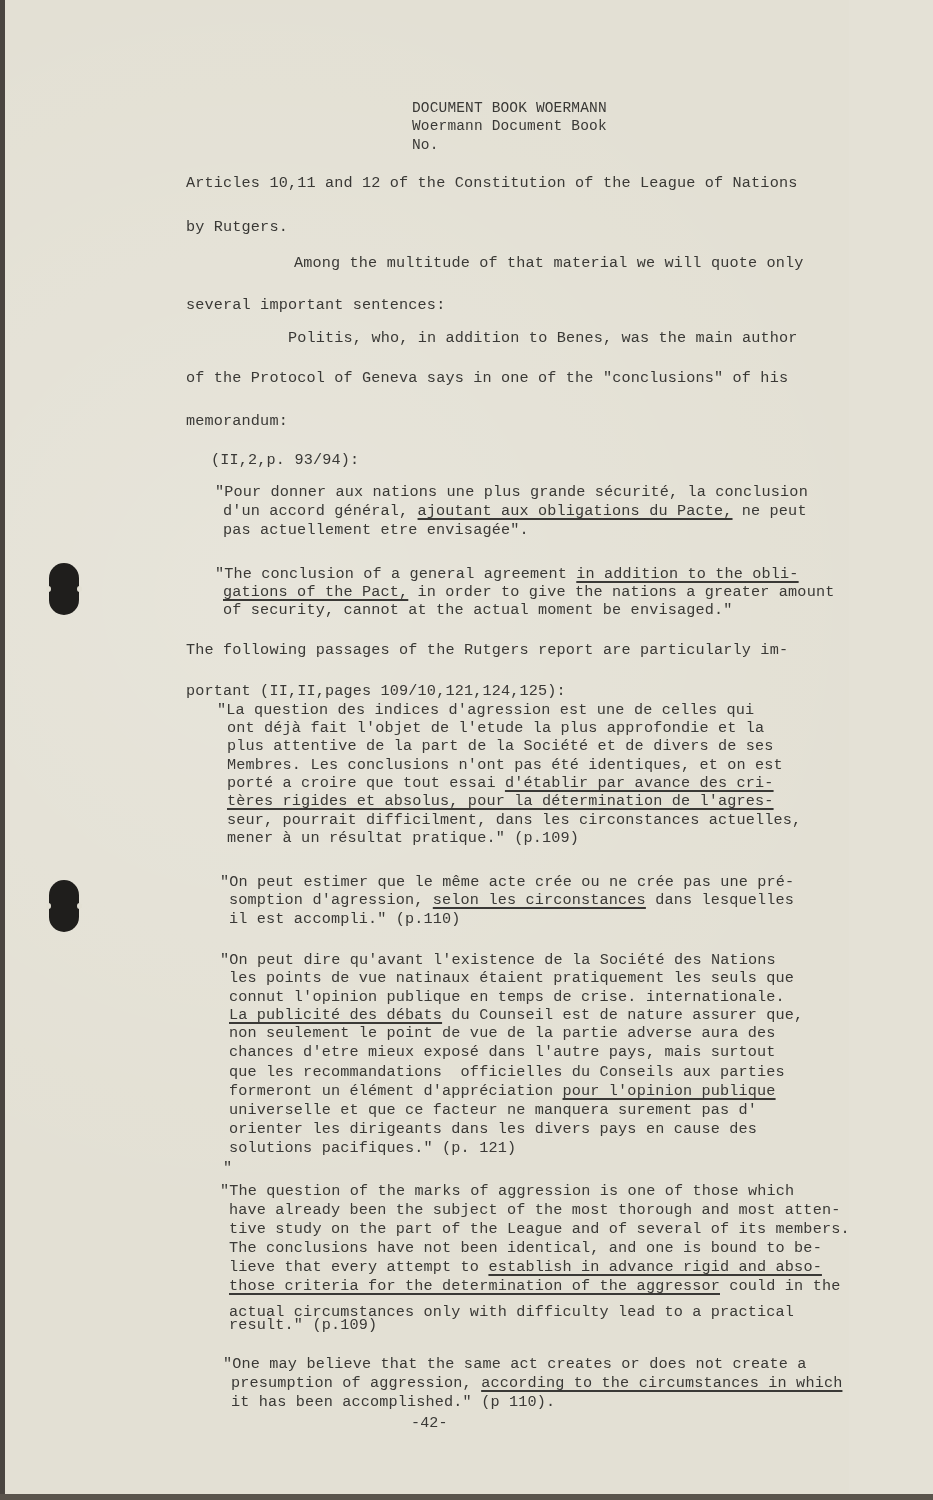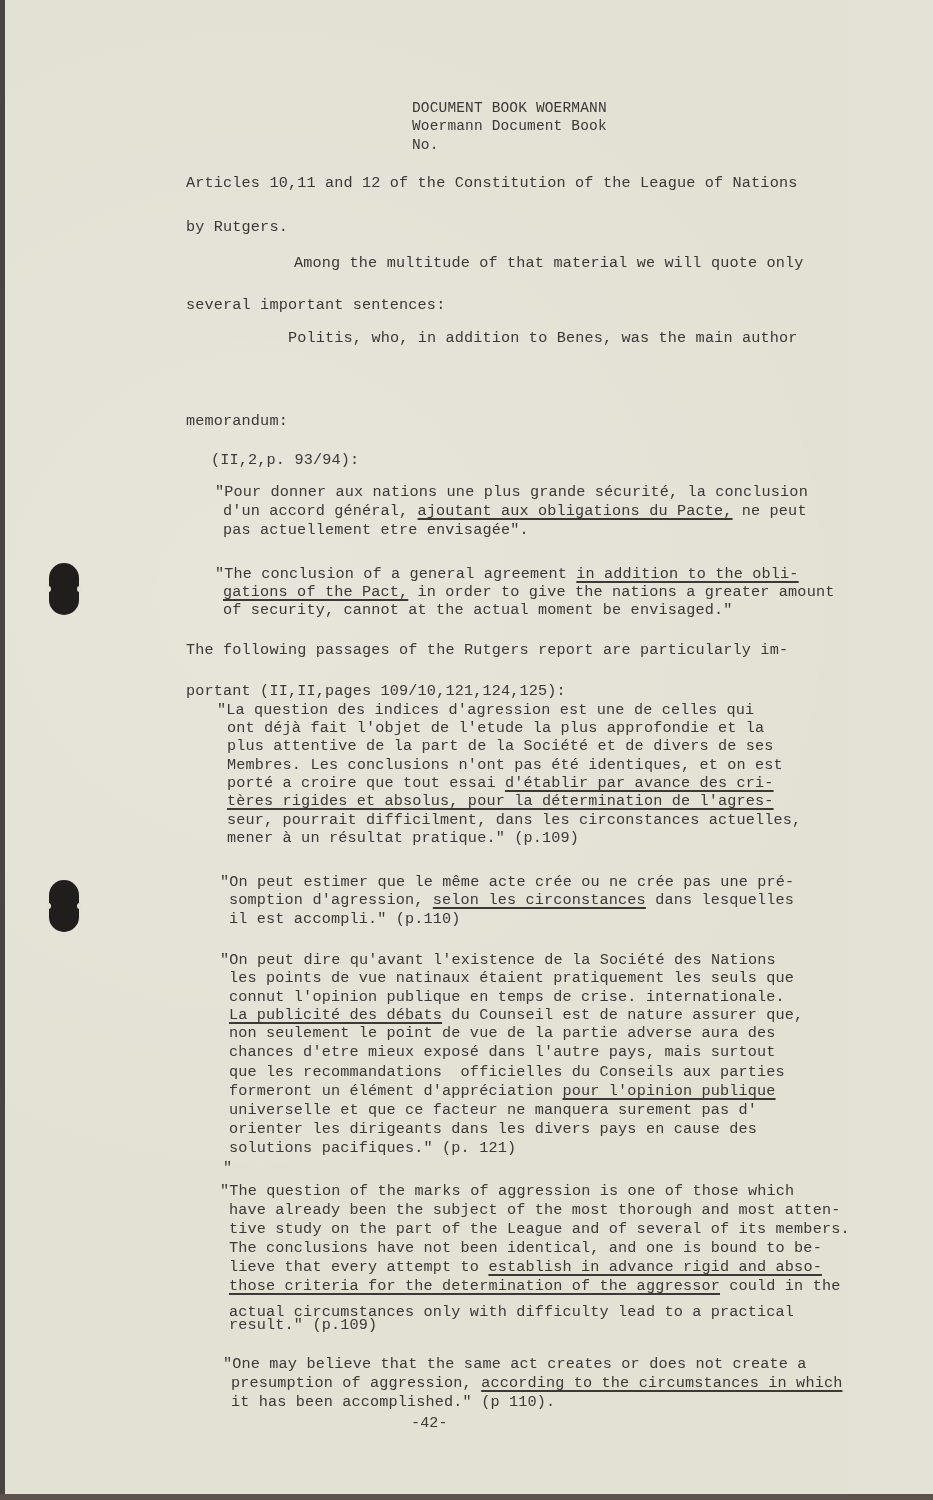--- a/index.html
+++ b/index.html
@@ -44,20 +44,21 @@
 
   <div class="line hdr" style="left:407px; top:100px;">DOCUMENT BOOK WOERMANN</div>
   <div class="line hdr" style="left:407px; top:118px;">Woermann Document Book</div>
   <div class="line hdr" style="left:407px; top:137px;">No.</div>
 
   <div class="line" style="left:181px; top:175px;">Articles 10,11 and 12 of the Constitution of the League of Nations</div>
   <div class="line" style="left:181px; top:219px;">by Rutgers.</div>
   <div class="line" style="left:283px; top:255px;margin-left:6px;">Among the multitude of that material we will quote only</div>
   <div class="line" style="left:181px; top:297px;">several important sentences:</div>
   <div class="line" style="left:283px; top:330px;">Politis, who, in addition to Benes, was the main author</div>
+  <div class="line" style="left:181px; top:370px;">of the Protocol of Geneva says in one of the "conclusions" of his</div>
   <div class="line" style="left:181px; top:413px;">memorandum:</div>
   <div class="line" style="left:206px; top:452px;">(II,2,p. 93/94):</div>
 
   <div class="line" style="left:210px; top:484px;">"Pour donner aux nations une plus grande sécurité, la conclusion</div>
   <div class="line" style="left:218px; top:503px;"><span>d'un accord général, </span><span class="u">ajoutant aux obligations du Pacte,</span><span> ne peut</span></div>
   <div class="line" style="left:218px; top:522px;">pas actuellement etre envisagée".</div>
 
   <div class="line" style="left:210px; top:566px;"><span>"The conclusion of a general agreement </span><span class="u">in addition to the obli-</span></div>
   <div class="line" style="left:218px; top:602px;">of security, cannot at the actual moment be envisaged."</div>
   <div class="line" style="left:218px; top:584px;"><span class="u">gations of the Pact,</span><span> in order to give the nations a greater amount</span></div>

